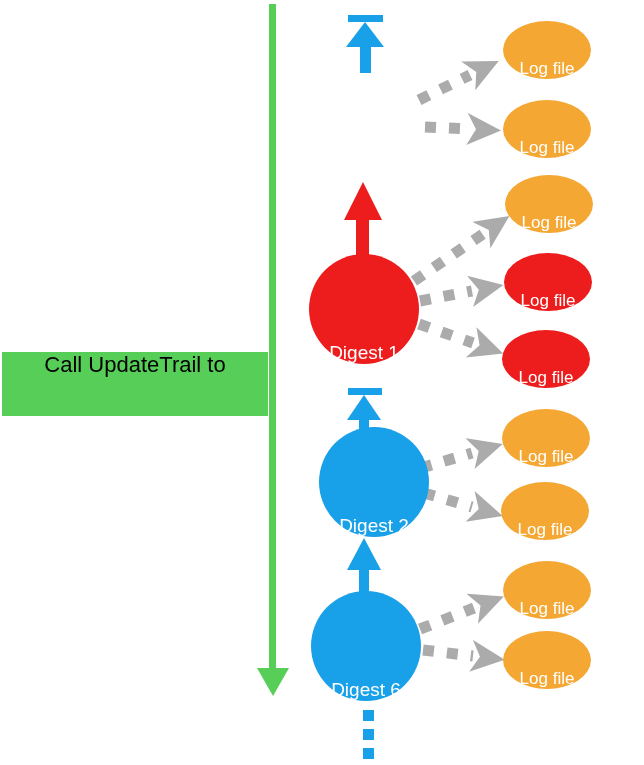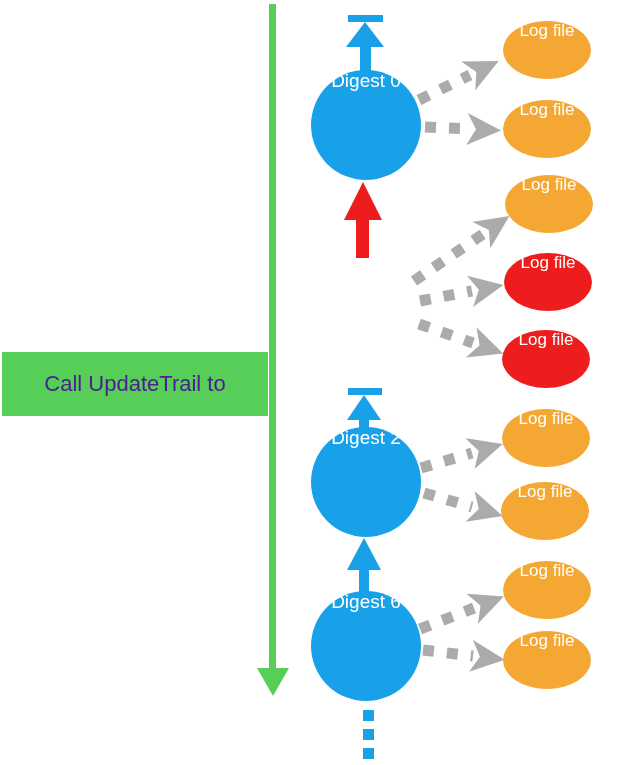--- a/index.html
+++ b/index.html
@@ -14,34 +14,34 @@
   .f-gray  { fill: var(--gray); }
   .dashed line {
     stroke: var(--gray);
     stroke-width: 11;
     stroke-dasharray: 11 13;
     marker-end: url(#grayhead);
   }
 
   .node {
     position: absolute;
-    display: flex; align-items: flex-start; justify-content: center;
+    display: flex; align-items: flex-end; justify-content: center;
     color: #ffffff; text-align: center; z-index: 2;
   }
   .circle { width: 110px; height: 110px; border-radius: 50%; font-size: 19px; }
   .lf     { width: 88px;  height: 58px;  border-radius: 50%; font-size: 17px; }
 
   .fill-blue   { background: var(--blue); }
   .fill-red    { background: var(--red); }
   .fill-orange { background: var(--orange); }
 
   .label-box {
     position: absolute; left: 2px; top: 352px; width: 266px; height: 64px;
-    background: var(--green); color: #4c1d95;
-    display: flex; flex-direction: column; align-items: center; justify-content: center;
+    background: var(--green); color: #000000;
+    display: flex; flex-direction: column; align-items: center; justify-content: flex-start;
     font-size: 22px; line-height: 26px; text-align: center; z-index: 2;
   }
 </style>
 </head>
 <body>
 
 <div class="canvas">
 
   <svg class="arrows" width="644" height="765" viewBox="0 0 644 765">
     <defs>
@@ -93,24 +93,24 @@
       <line x1="424" y1="493" x2="472" y2="507"></line>
       <line x1="420" y1="629" x2="474" y2="608"></line>
       <line x1="423" y1="650" x2="473" y2="656"></line>
     </g>
   </svg>
 
   <div class="label-box">
     <div>Call UpdateTrail to</div>
   </div>
 
-  <div class="node circle fill-blue" style="left:311px;top:70px">
-    <span>Digest 0</span>
+  <div class="node circle fill-red" style="left:309px;top:254px">
+    <span>Digest 1</span>
   </div>
-  <div class="node circle fill-blue" style="left:311px;top:427px">
+  <div class="node circle fill-blue" style="left:319px;top:427px">
     <span>Digest 2</span>
   </div>
   <div class="node circle fill-blue" style="left:311px;top:591px">
     <span>Digest 6</span>
   </div>
 
   <div class="node lf fill-orange" style="left:503px;top:21px">
     <span>Log file</span>
   </div>
   <div class="node lf fill-orange" style="left:503px;top:100px">

